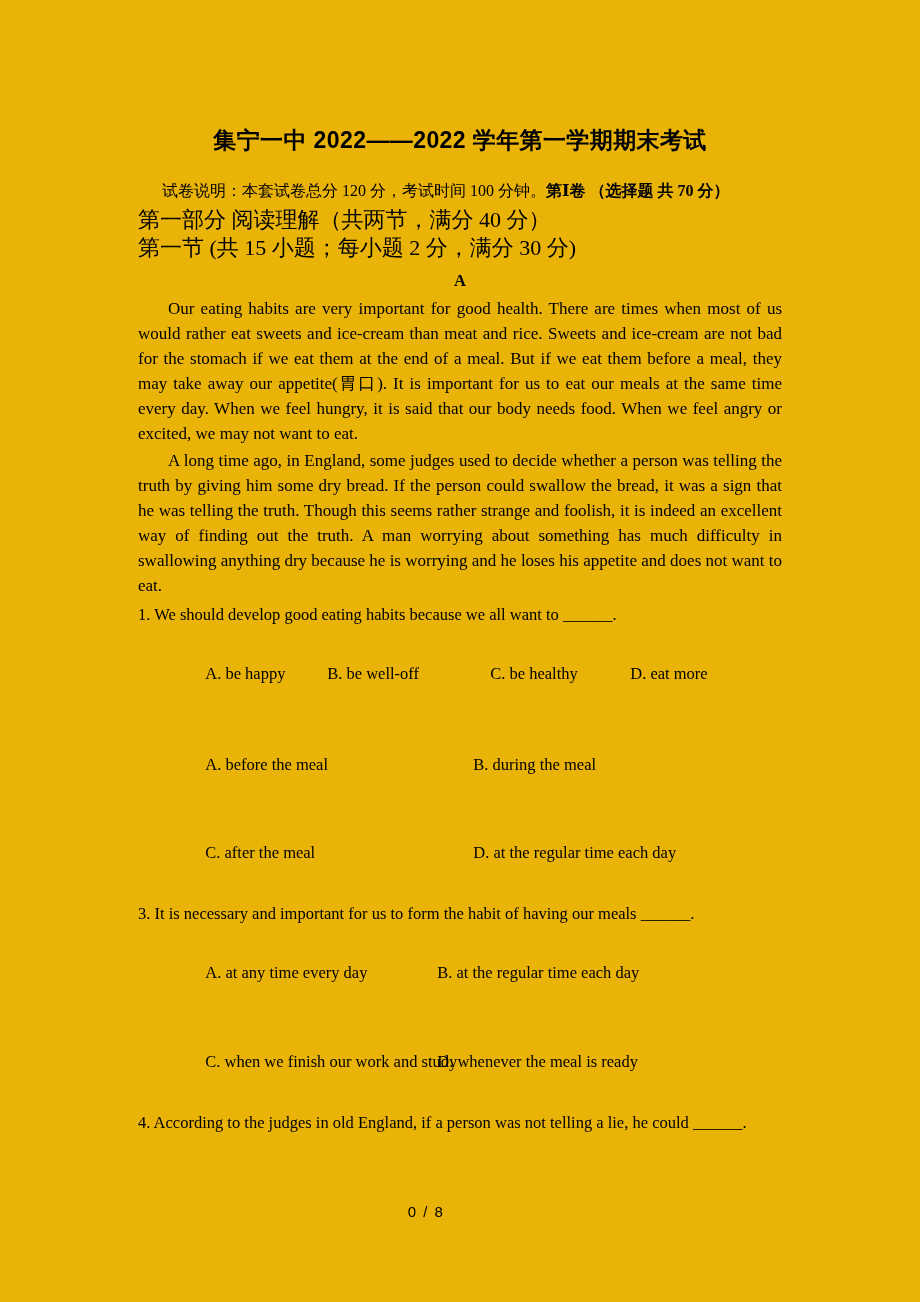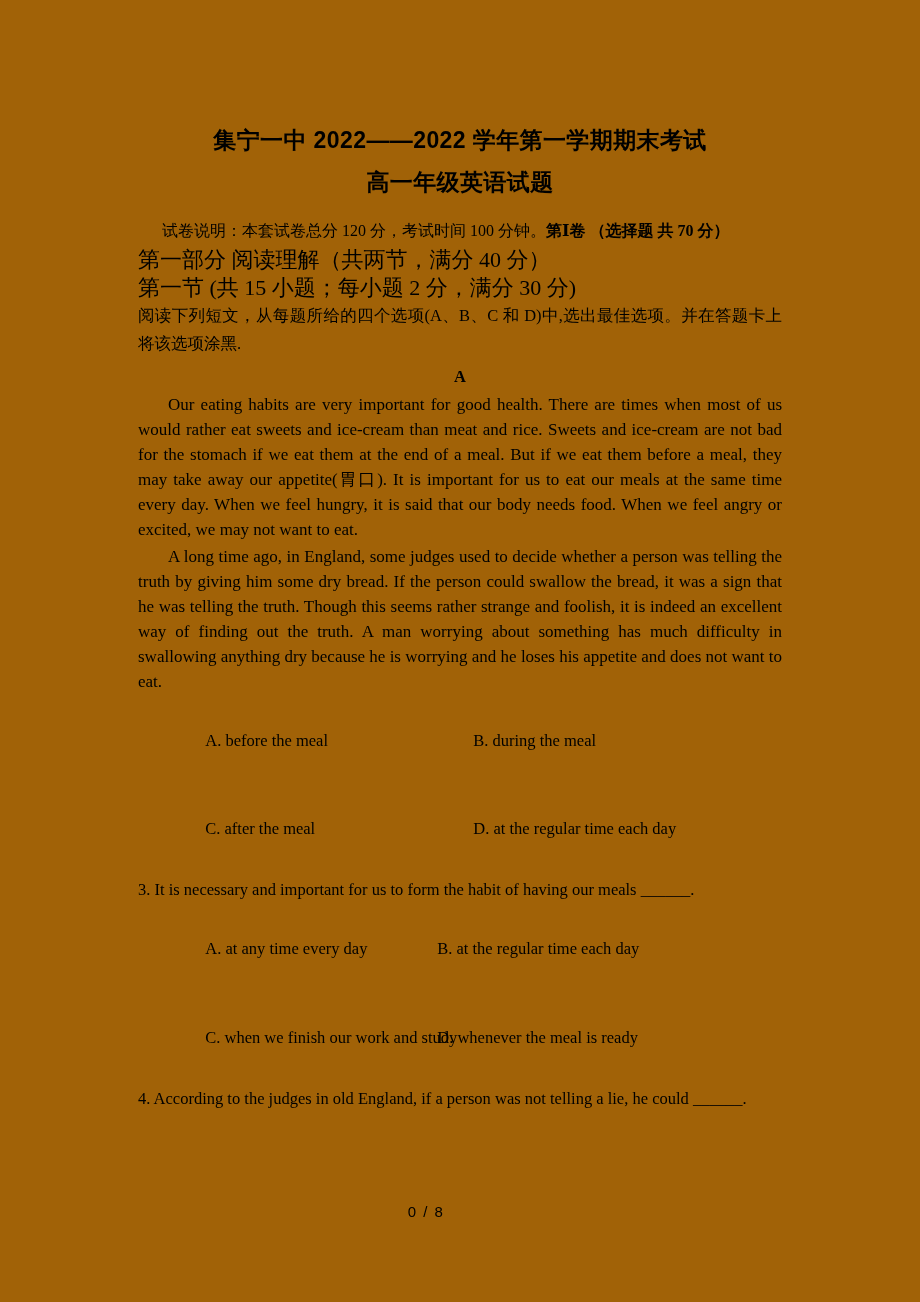--- a/index.html
+++ b/index.html
@@ -15,21 +15,21 @@
     color: #000000;
     overflow: hidden;
   }
 
   .page {
     position: absolute;
     left: 0;
     top: 0;
     width: 920px;
     height: 1302px;
-    background: #a16207;
+    background: #eab308;
   }
 
   .content {
     position: absolute;
     left: 138px;
     top: 118px;
     width: 644px;
   }
 
   
@@ -144,33 +144,39 @@
     color: #000;
   }
 </style>
 </head>
 <body>
 
 <div class="page">
   <div class="content">
 
     <div class="doc-title">集宁一中 2022——2022 学年第一学期期末考试</div>
-    <div class="doc-subtitle">高一年级英语试题</div>
 
     <div class="notice"><span>试卷说明：本套试卷总分 120 分，考试时间 100 分钟。</span><span class="vol">第Ⅰ卷 （选择题 共 70 分）</span></div>
 
     <div class="sect-line">第一部分  阅读理解（共两节，满分 40 分）</div>
     <div class="sect-line">第一节 (共 15 小题；每小题 2 分，满分 30 分)</div>
-    <div class="instruction">阅读下列短文，从每题所给的四个选项(A、B、C 和 D)中,选出最佳选项。并在答题卡上将该选项涂黑.</div>
 
     <div class="passage-letter">A</div>
 
     <p class="para">Our eating habits are very important for good health. There are times when most of us would rather eat sweets and ice-cream than meat and rice. Sweets and ice-cream are not bad for the stomach if we eat them at the end of a meal. But if we eat them before a meal, they may take away our appetite(胃口). It is important for us to eat our meals at the same time every day. When we feel hungry, it is said that our body needs food. When we feel angry or excited, we may not want to eat.</p>
     <p class="para">A long time ago, in England, some judges used to decide whether a person was telling the truth by giving him some dry bread. If the person could swallow the bread, it was a sign that he was telling the truth. Though this seems rather strange and foolish, it is indeed an excellent way of finding out the truth. A man worrying about something has much difficulty in swallowing anything dry because he is worrying and he loses his appetite and does not want to eat.</p>
 
+    <div class="question">
+      <div class="q-stem">1. We should develop good eating habits because we all want to ______.</div>
+      <div class="q-options">
+        <div class="opt-row cols4">
+          <span>A. be happy</span><span>B. be well-off</span><span>C. be healthy</span><span>D. eat more</span>
+        </div>
+      </div>
+    </div>
 
     <div class="question">
       <div class="q-options">
         <div class="opt-row cols2-wide">
           <span>A. before the meal</span><span>B. during the meal</span>
         </div>
         <div class="opt-row cols2-wide">
           <span>C. after the meal</span><span>D. at the regular time each day</span>
         </div>
       </div>

